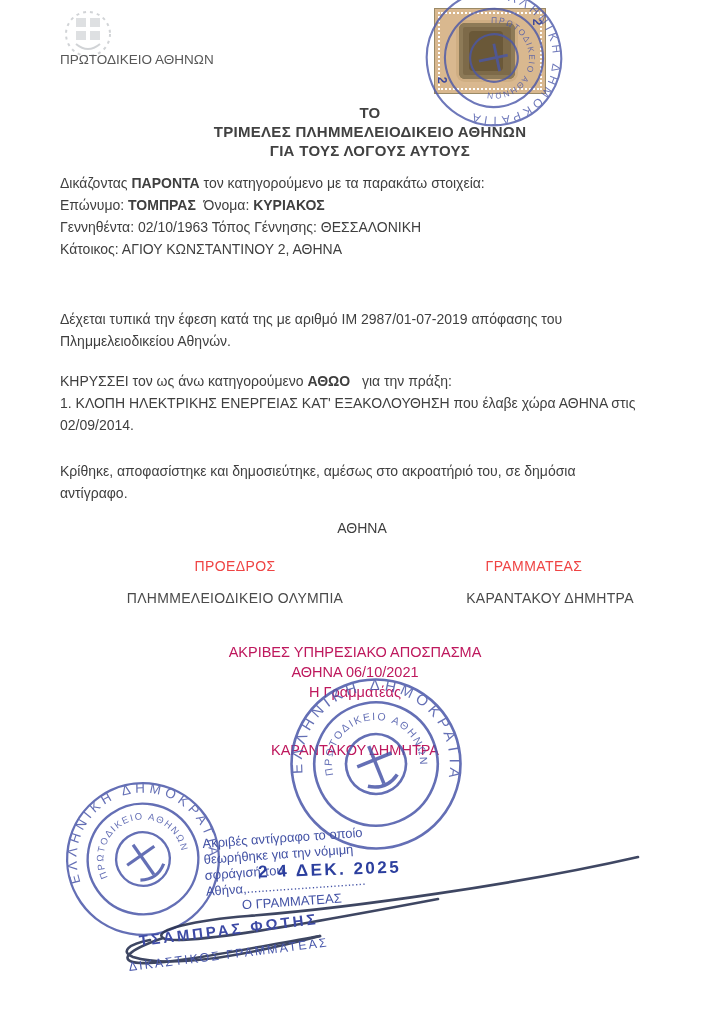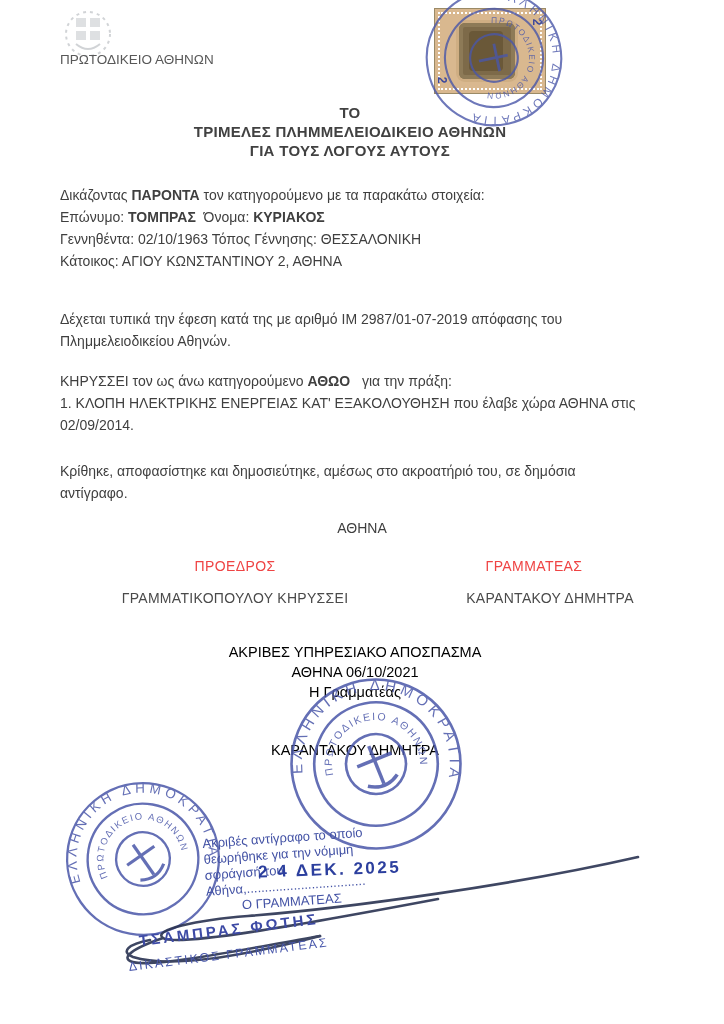--- a/index.html
+++ b/index.html
@@ -10,21 +10,21 @@
     color:#3a3a3a;
   }
   .abs{position:absolute;}
   .body-text{font-size:14px;line-height:22px;color:#3f3f3f;}
   .b{font-weight:bold;}
   .center{text-align:center;}
   .title-block{font-size:15px;font-weight:bold;color:#414141;line-height:19px;letter-spacing:.3px;}
   .header-text{font-size:13.5px;color:#585858;line-height:19px;}
   .col-title{font-size:14px;color:#ef4444;letter-spacing:.4px;}
   .col-name{font-size:14px;color:#4a4a4a;letter-spacing:.3px;}
-  .extract-line{font-size:14.5px;color:#000000;line-height:20px;}
+  .extract-line{font-size:14.5px;color:#be185d;line-height:20px;}
   .cert-block{
     font-size:13px;line-height:16px;color:#4352a5;
     transform:rotate(-4deg);transform-origin:left top;width:240px;
   }
   .date-stamp{
     font-size:17px;font-weight:bold;color:#2c3f9e;letter-spacing:2.5px;
     transform:rotate(-2deg);white-space:nowrap;
   }
   .certifier-name{
     font-size:15px;color:#3d4aa5;letter-spacing:3px;font-weight:bold;
@@ -100,27 +100,27 @@
     </text>
     <text fill="#4a57a9" font-size="12" letter-spacing="2">
       <textPath href="#s1i" startOffset="2%">ΠΡΩΤΟΔΙΚΕΙΟ ΑΘΗΝΩΝ</textPath>
     </text>
     <g stroke="#4a57a9" stroke-width="4">
       <line x1="100" y1="80" x2="100" y2="122"></line>
       <line x1="80" y1="96" x2="120" y2="96"></line>
     </g>
   </svg>
 
-  <div class="abs title-block center" style="left:48px;top:103px;width:604px;text-align:center;">
+  <div class="abs title-block center" style="left:68px;top:103px;width:604px;text-align:center;">
     <div>ΤΟ</div>
     <div>ΤΡΙΜΕΛΕΣ ΠΛΗΜΜΕΛΕΙΟΔΙΚΕΙΟ ΑΘΗΝΩΝ</div>
     <div>ΓΙΑ ΤΟΥΣ ΛΟΓΟΥΣ ΑΥΤΟΥΣ</div>
   </div>
 
-  <div class="abs body-text" style="left:60px;top:184px;width:580px;">
+  <div class="abs body-text" style="left:60px;top:172px;width:580px;">
     <div><span>Δικάζοντας </span><span class="b">ΠΑΡΟΝΤΑ</span><span> τον κατηγορούμενο με τα παρακάτω στοιχεία:</span></div>
     <div><span>Επώνυμο: </span><span class="b">ΤΟΜΠΡΑΣ</span><span>&nbsp;&nbsp;Όνομα: </span><span class="b">ΚΥΡΙΑΚΟΣ</span></div>
     <div>Γεννηθέντα: 02/10/1963   Τόπος Γέννησης: ΘΕΣΣΑΛΟΝΙΚΗ</div>
     <div>Κάτοικος: ΑΓΙΟΥ ΚΩΝΣΤΑΝΤΙΝΟΥ 2, ΑΘΗΝΑ</div>
   </div>
 
   <div class="abs body-text" style="left:60px;top:308px;width:588px;">Δέχεται τυπικά την έφεση κατά της με αριθμό  ΙΜ 2987/01-07-2019 απόφασης του Πλημμελειοδικείου Αθηνών.</div>
 
   <div class="abs body-text" style="left:60px;top:370px;width:600px;">
     <div><span>ΚΗΡΥΣΣΕΙ τον ως άνω κατηγορούμενο </span><span class="b">ΑΘΩΟ</span><span>&nbsp;&nbsp; για την πράξη:</span></div>
@@ -128,21 +128,21 @@
   </div>
 
   <div class="abs body-text" style="left:60px;top:460px;width:580px;">Κρίθηκε, αποφασίστηκε και δημοσιεύτηκε, αμέσως στο ακροατήριό του, σε δημόσια αντίγραφο.</div>
 
   <div class="abs body-text center" style="left:60px;top:518px;width:604px;line-height:20px;">
     <div>ΑΘΗΝΑ</div>
   </div>
 
   <div class="abs col-title center" style="left:100px;top:558px;width:270px;">ΠΡΟΕΔΡΟΣ</div>
   <div class="abs col-title center" style="left:404px;top:558px;width:260px;">ΓΡΑΜΜΑΤΕΑΣ</div>
-  <div class="abs col-name center" style="left:90px;top:590px;width:290px;">ΓΡΑΜΜΑΤΙΚΟΠΟΥΛΟΥ ΚΗΡΥΣΣΕΙ</div>
+  <div class="abs col-name center" style="left:90px;top:590px;width:290px;">ΠΛΗΜΜΕΛΕΙΟΔΙΚΕΙΟ ΟΛΥΜΠΙΑ</div>
   <div class="abs col-name center" style="left:410px;top:590px;width:280px;">ΚΑΡΑΝΤΑΚΟΥ ΔΗΜΗΤΡΑ</div>
 
   <div class="abs extract-line center" style="left:60px;top:642px;width:590px;">
     <div>ΑΚΡΙΒΕΣ ΥΠΗΡΕΣΙΑΚΟ ΑΠΟΣΠΑΣΜΑ</div>
     <div>ΑΘΗΝΑ 06/10/2021</div>
     <div>Η Γραμματέας</div>
     <div style="height:38px;"></div>
     <div>ΚΑΡΑΝΤΑΚΟΥ ΔΗΜΗΤΡΑ</div>
   </div>
 

